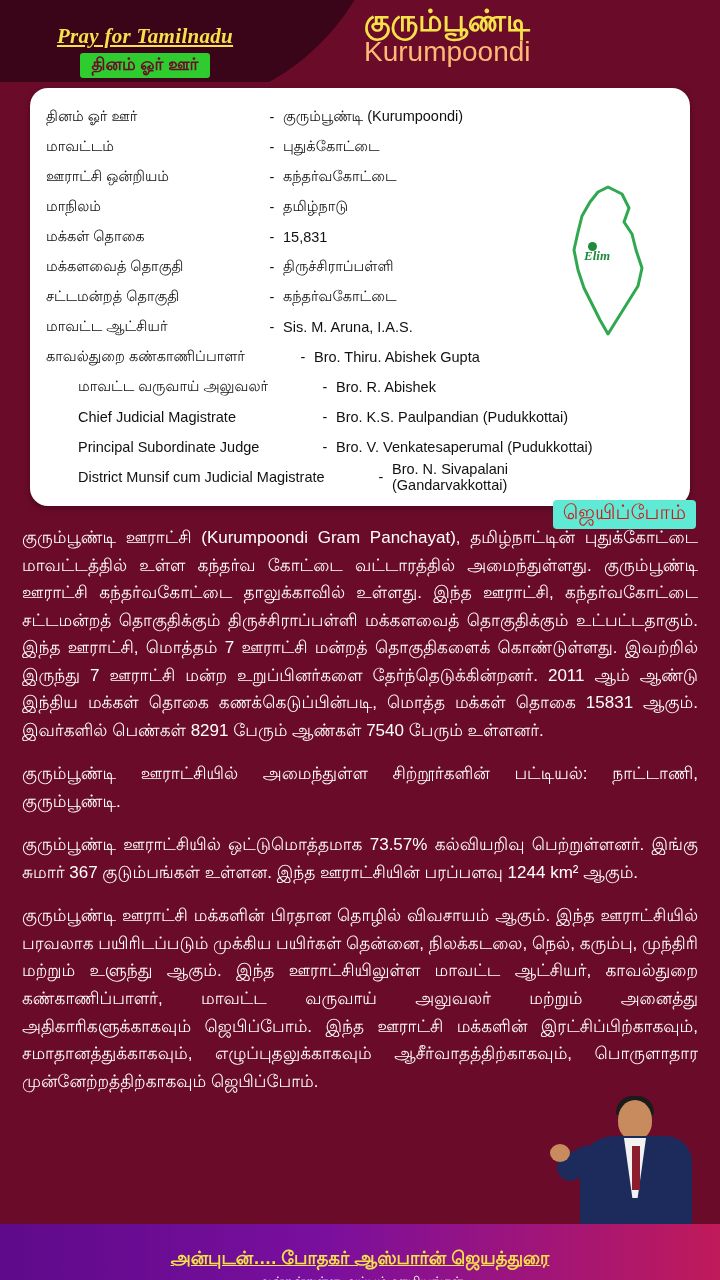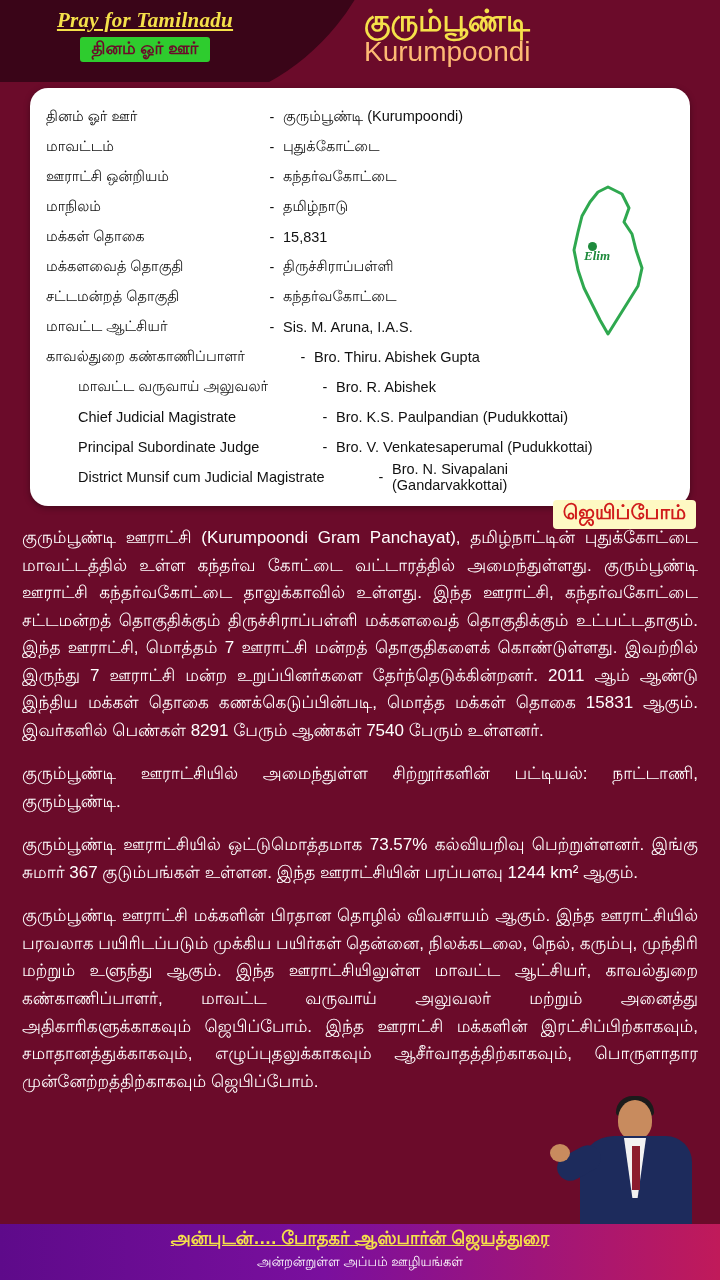--- a/index.html
+++ b/index.html
@@ -21,21 +21,21 @@
   .header::after{
     content:"";
     position:absolute;
     left:-60px; top:-120px;
     width:460px; height:230px;
     background:#3a0518;
     border-radius:0 0 260px 0;
     transform:rotate(-6deg);
   }
   .pray-block{
-    position:absolute; left:20px; top:8px; z-index:3;
+    position:absolute; left:20px; top:24px; z-index:3;
     text-align:center;
     width:250px;
   }
   .pray-line1{
     color:#f5e14a;
     font-family:"Liberation Serif", serif;
     font-style:italic;
     font-weight:bold;
     font-size:21px;
     text-decoration:underline;
@@ -114,23 +114,23 @@
     position:absolute;
     left:38px; top:58px;
     width:9px; height:9px;
     border-radius:50%;
     background:#1e8a3c;
   }
   
   .jeyippom{
     position:absolute;
     right:24px; top:500px;
-    background:#fef9c3;
+    background:#5eead4;
     color:#d01b1b;
-    font-weight:bold;
+    font-weight:normal;
     font-size:20px;
     padding:1px 10px 3px 10px;
     border-radius:4px;
     white-space:nowrap;
     z-index:5;
   }
   
   .body-text{
     position:absolute;
     left:22px; top:524px;
@@ -190,21 +190,21 @@
     border-radius:50%;
     background:#c88b5e;
   }
   
   .footer{
     position:absolute;
     left:0; bottom:0;
     width:720px; height:56px;
     background:linear-gradient(90deg,#5e0a8a 0%, #7a0f9e 45%, #c01a5a 100%);
     text-align:center;
-    padding-top:4px;
+    padding-top:24px;
   }
   .footer .f1{
     color:#f5e14a;
     font-weight:bold;
     font-size:18px;
     text-decoration:underline;
     white-space:nowrap;
   }
   .footer .f2{
     color:#ffffff;

